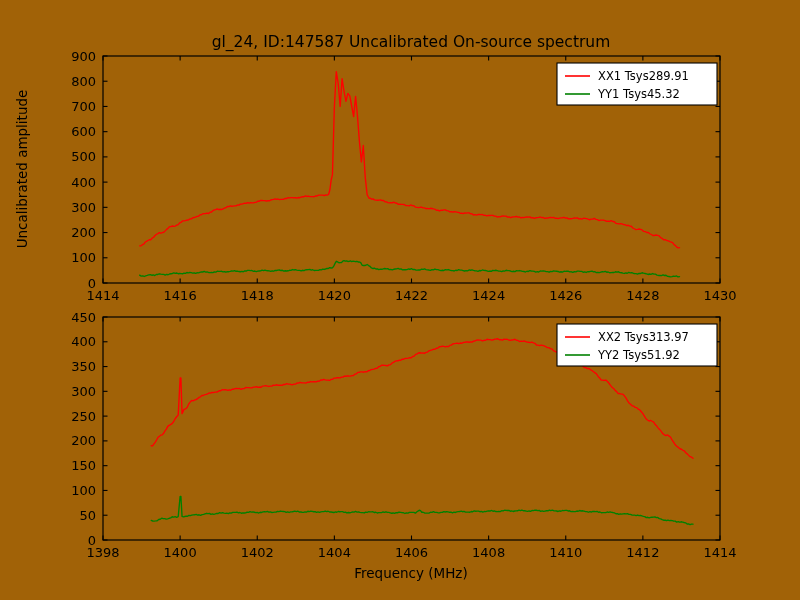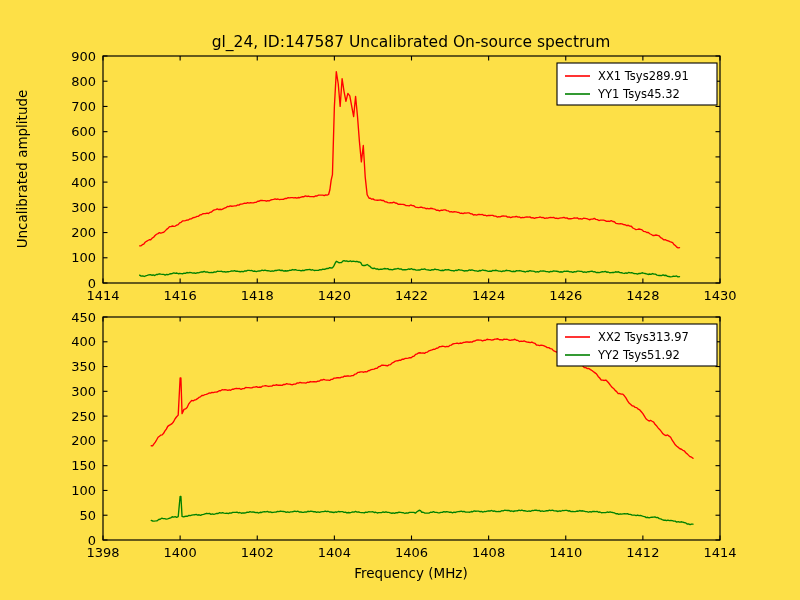--- a/index.html
+++ b/index.html
@@ -10,21 +10,21 @@
   body {
     width: 800px;
     height: 600px;
     font-family: "DejaVu Sans", sans-serif;
     overflow: hidden;
   }
   #figure {
     position: relative;
     width: 800px;
     height: 600px;
-    background: #fde047;
+    background: #a16207;
   }
   svg.plot-canvas {
     position: absolute;
     top: 0;
     left: 0;
     width: 800px;
     height: 600px;
     display: block;
   }
   .fig-title {

